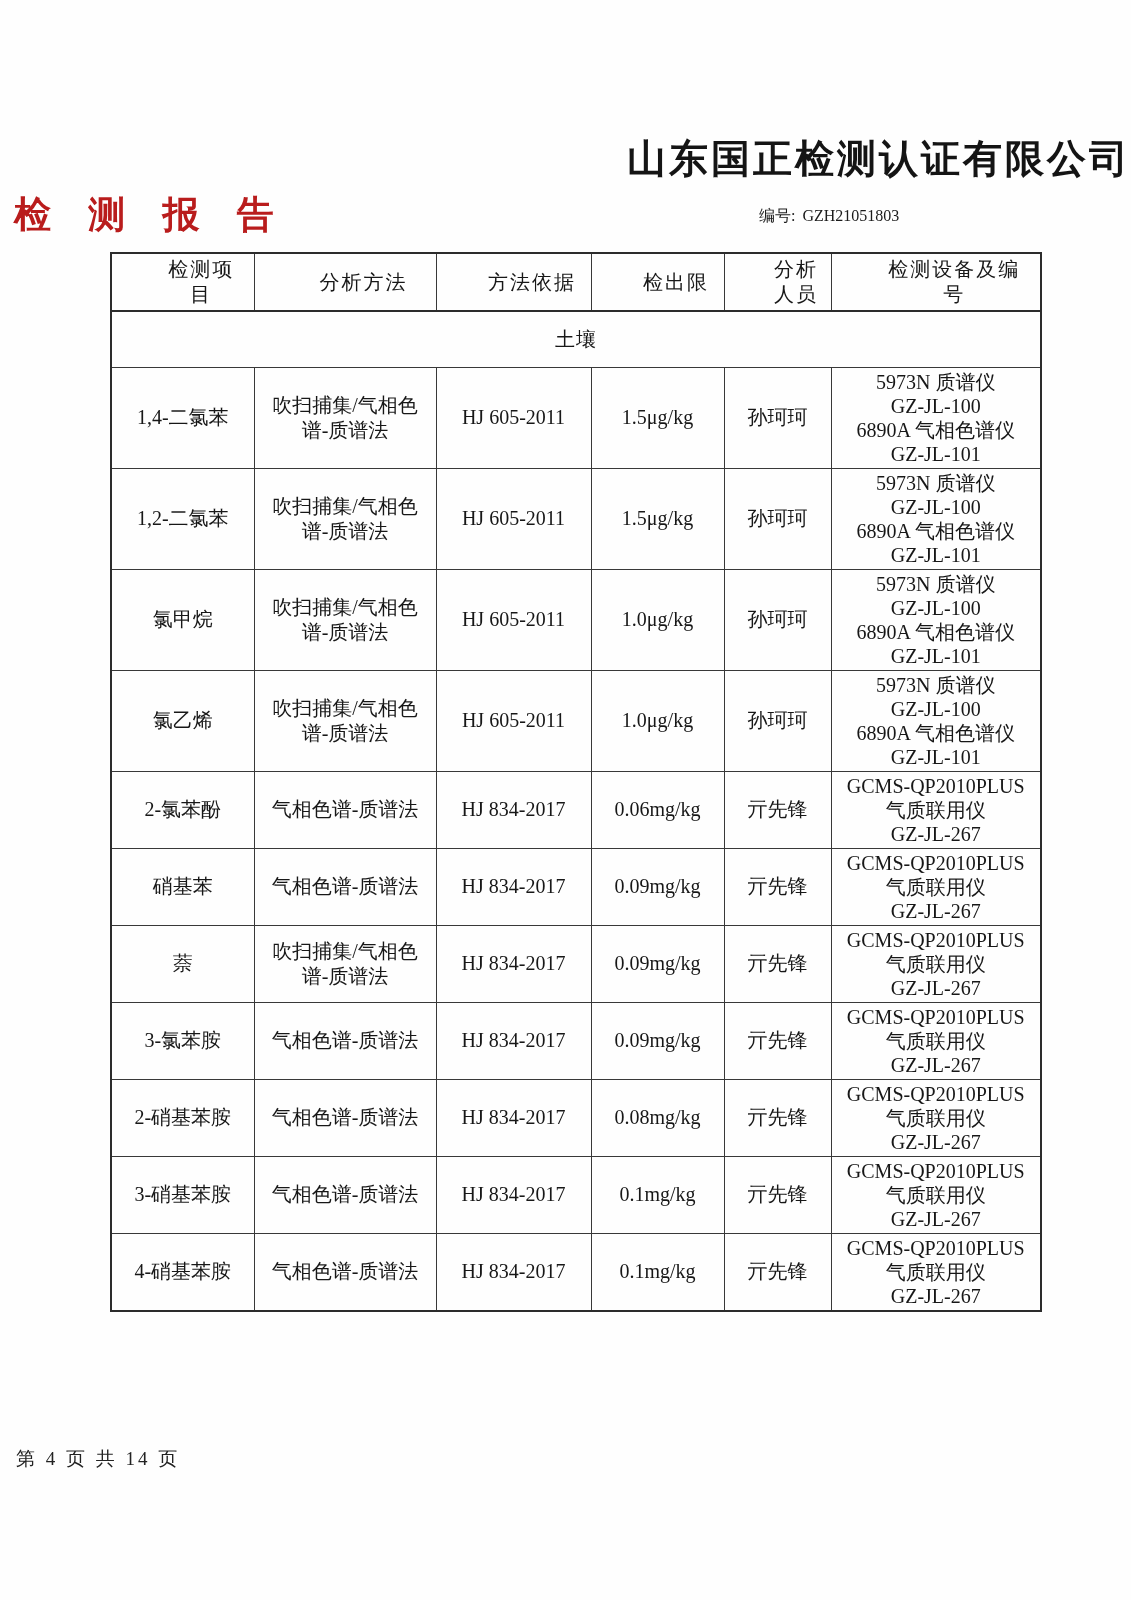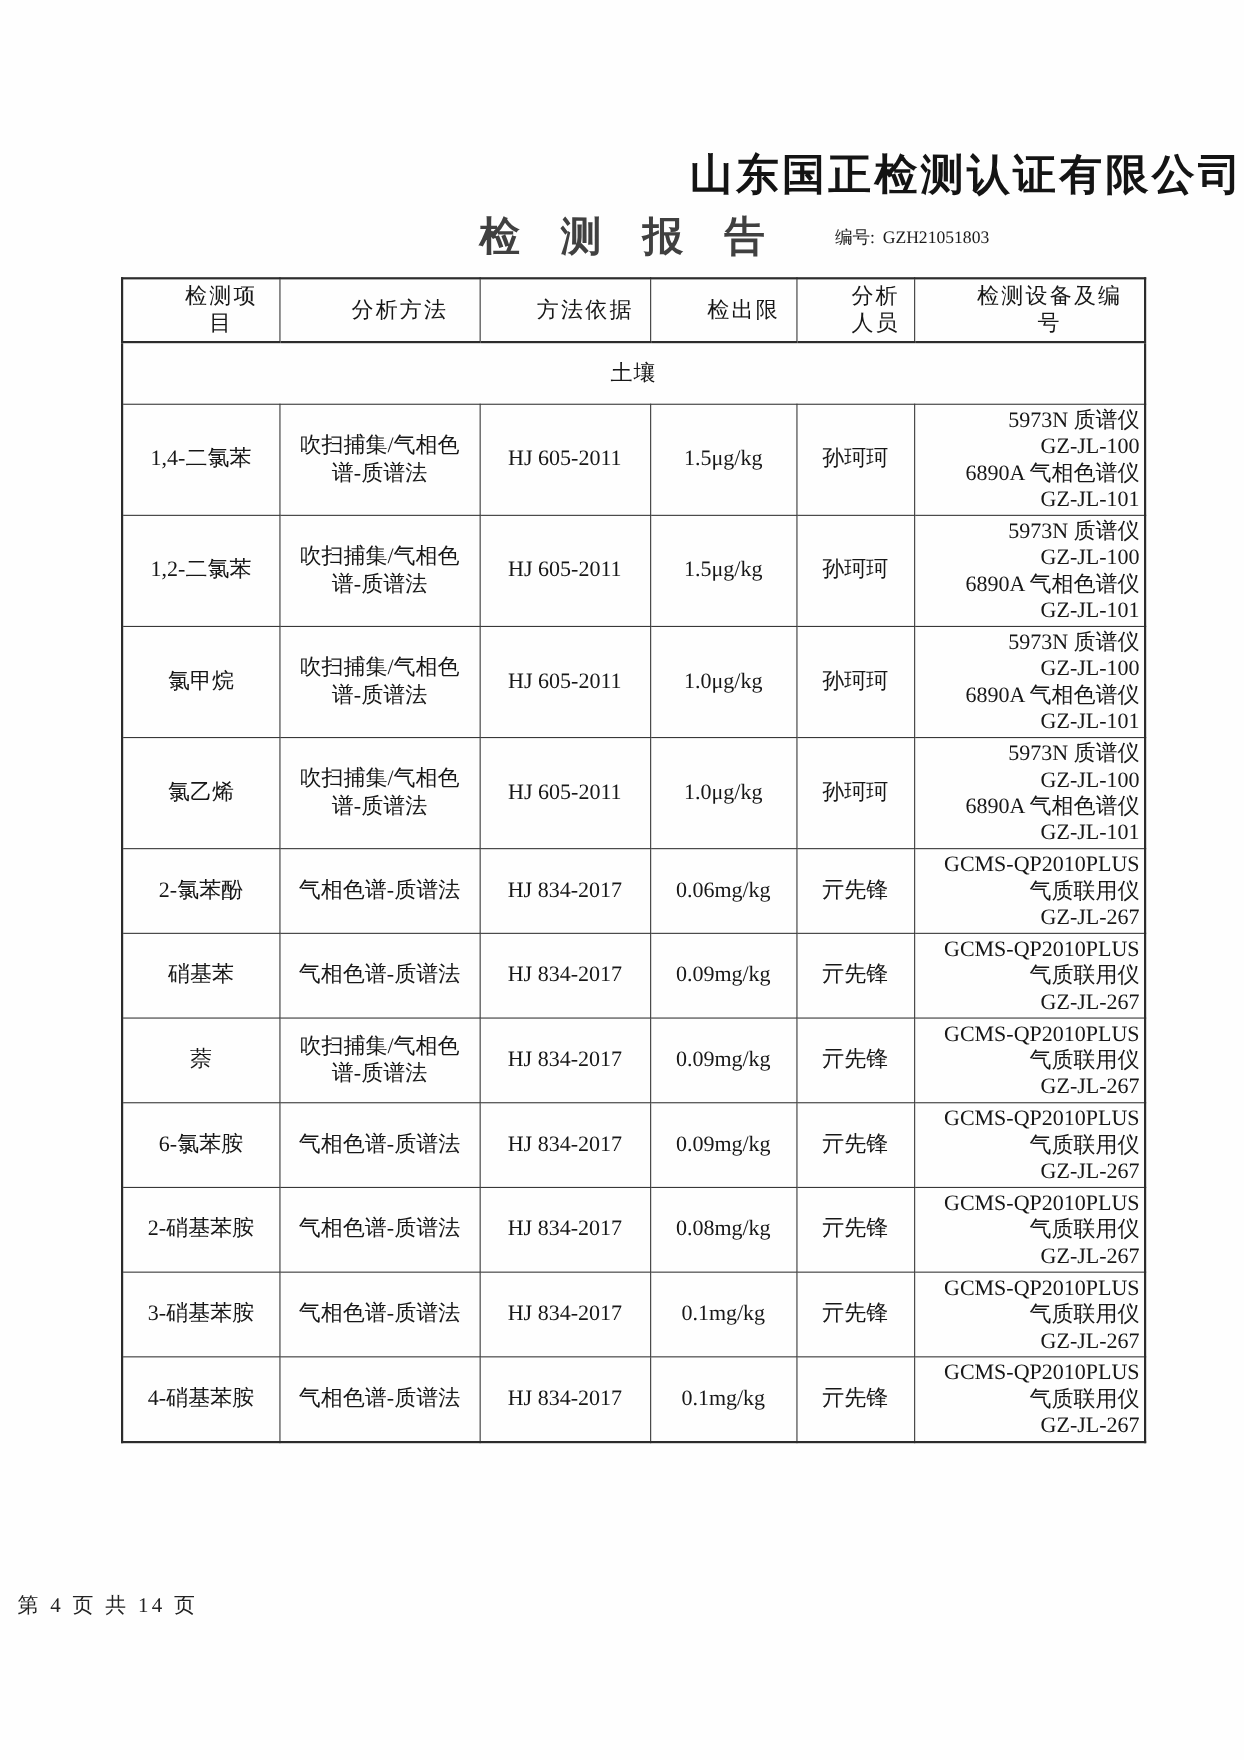--- a/index.html
+++ b/index.html
@@ -25,26 +25,25 @@
     font-size: 39px;
     font-weight: 700;
     letter-spacing: 3px;
     color: #141414;
   }
   .report-title {
     position: absolute;
     top: 190px;
     left: 0;
     width: 100%;
-    text-align: center;
     font-size: 37px;
     font-weight: 700;
     letter-spacing: 14px;
     text-indent: 14px;
-    color: #404040;
+    color: #b91c1c;
   }
   .report-no {
     position: absolute;
     top: 206px;
     left: 759px;
     font-size: 16px;
     color: #1b1b1b;
     white-space: nowrap;
   }
   .report-no .no-label { margin-right: 7px; }
@@ -77,21 +76,20 @@
     height: 56px;
     letter-spacing: 1px;
     font-family: Liberation Serif, serif;
   }
   tr.row-tall td { height: 100px; }
   tr.row-short td { height: 72px; }
   td.equip {
     white-space: pre-line;
     line-height: 1.2;
     padding: 2px 4px;
-    text-align: right;
   }
   .footer {
     position: absolute;
     top: 1446px;
     left: 16px;
     width: 100%;
     font-size: 19px;
     letter-spacing: 3px;
     color: #222;
   }
@@ -200,21 +198,21 @@
         <td>萘</td>
         <td>吹扫捕集/气相色谱-质谱法</td>
         <td>HJ 834-2017</td>
         <td>0.09mg/kg</td>
         <td>亓先锋</td>
         <td class="equip">GCMS-QP2010PLUS
 气质联用仪
 GZ-JL-267</td>
       </tr>
       <tr class="row-short">
-        <td>6-氯苯胺</td>
+        <td>3-氯苯胺</td>
         <td>气相色谱-质谱法</td>
         <td>HJ 834-2017</td>
         <td>0.09mg/kg</td>
         <td>亓先锋</td>
         <td class="equip">GCMS-QP2010PLUS
 气质联用仪
 GZ-JL-267</td>
       </tr>
       <tr class="row-short">
         <td>2-硝基苯胺</td>

